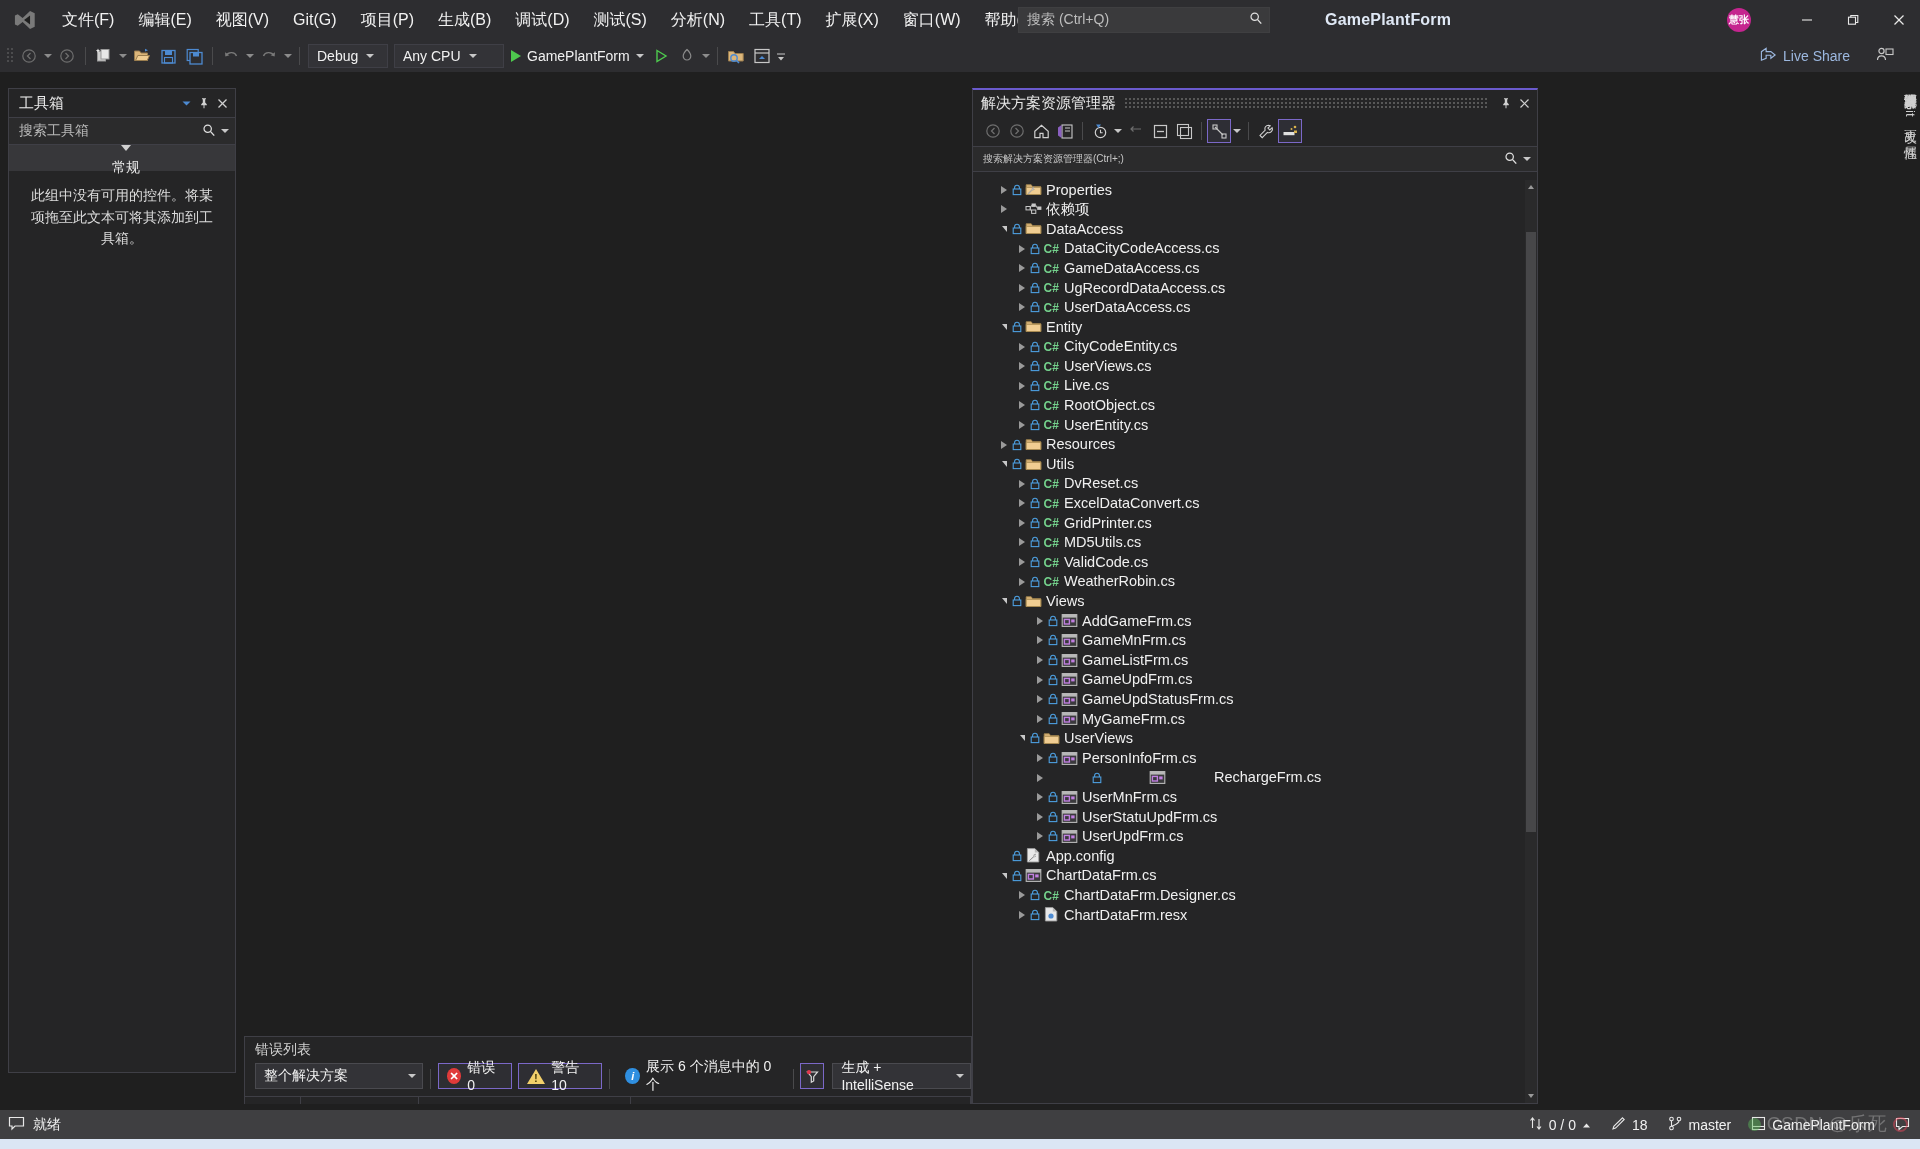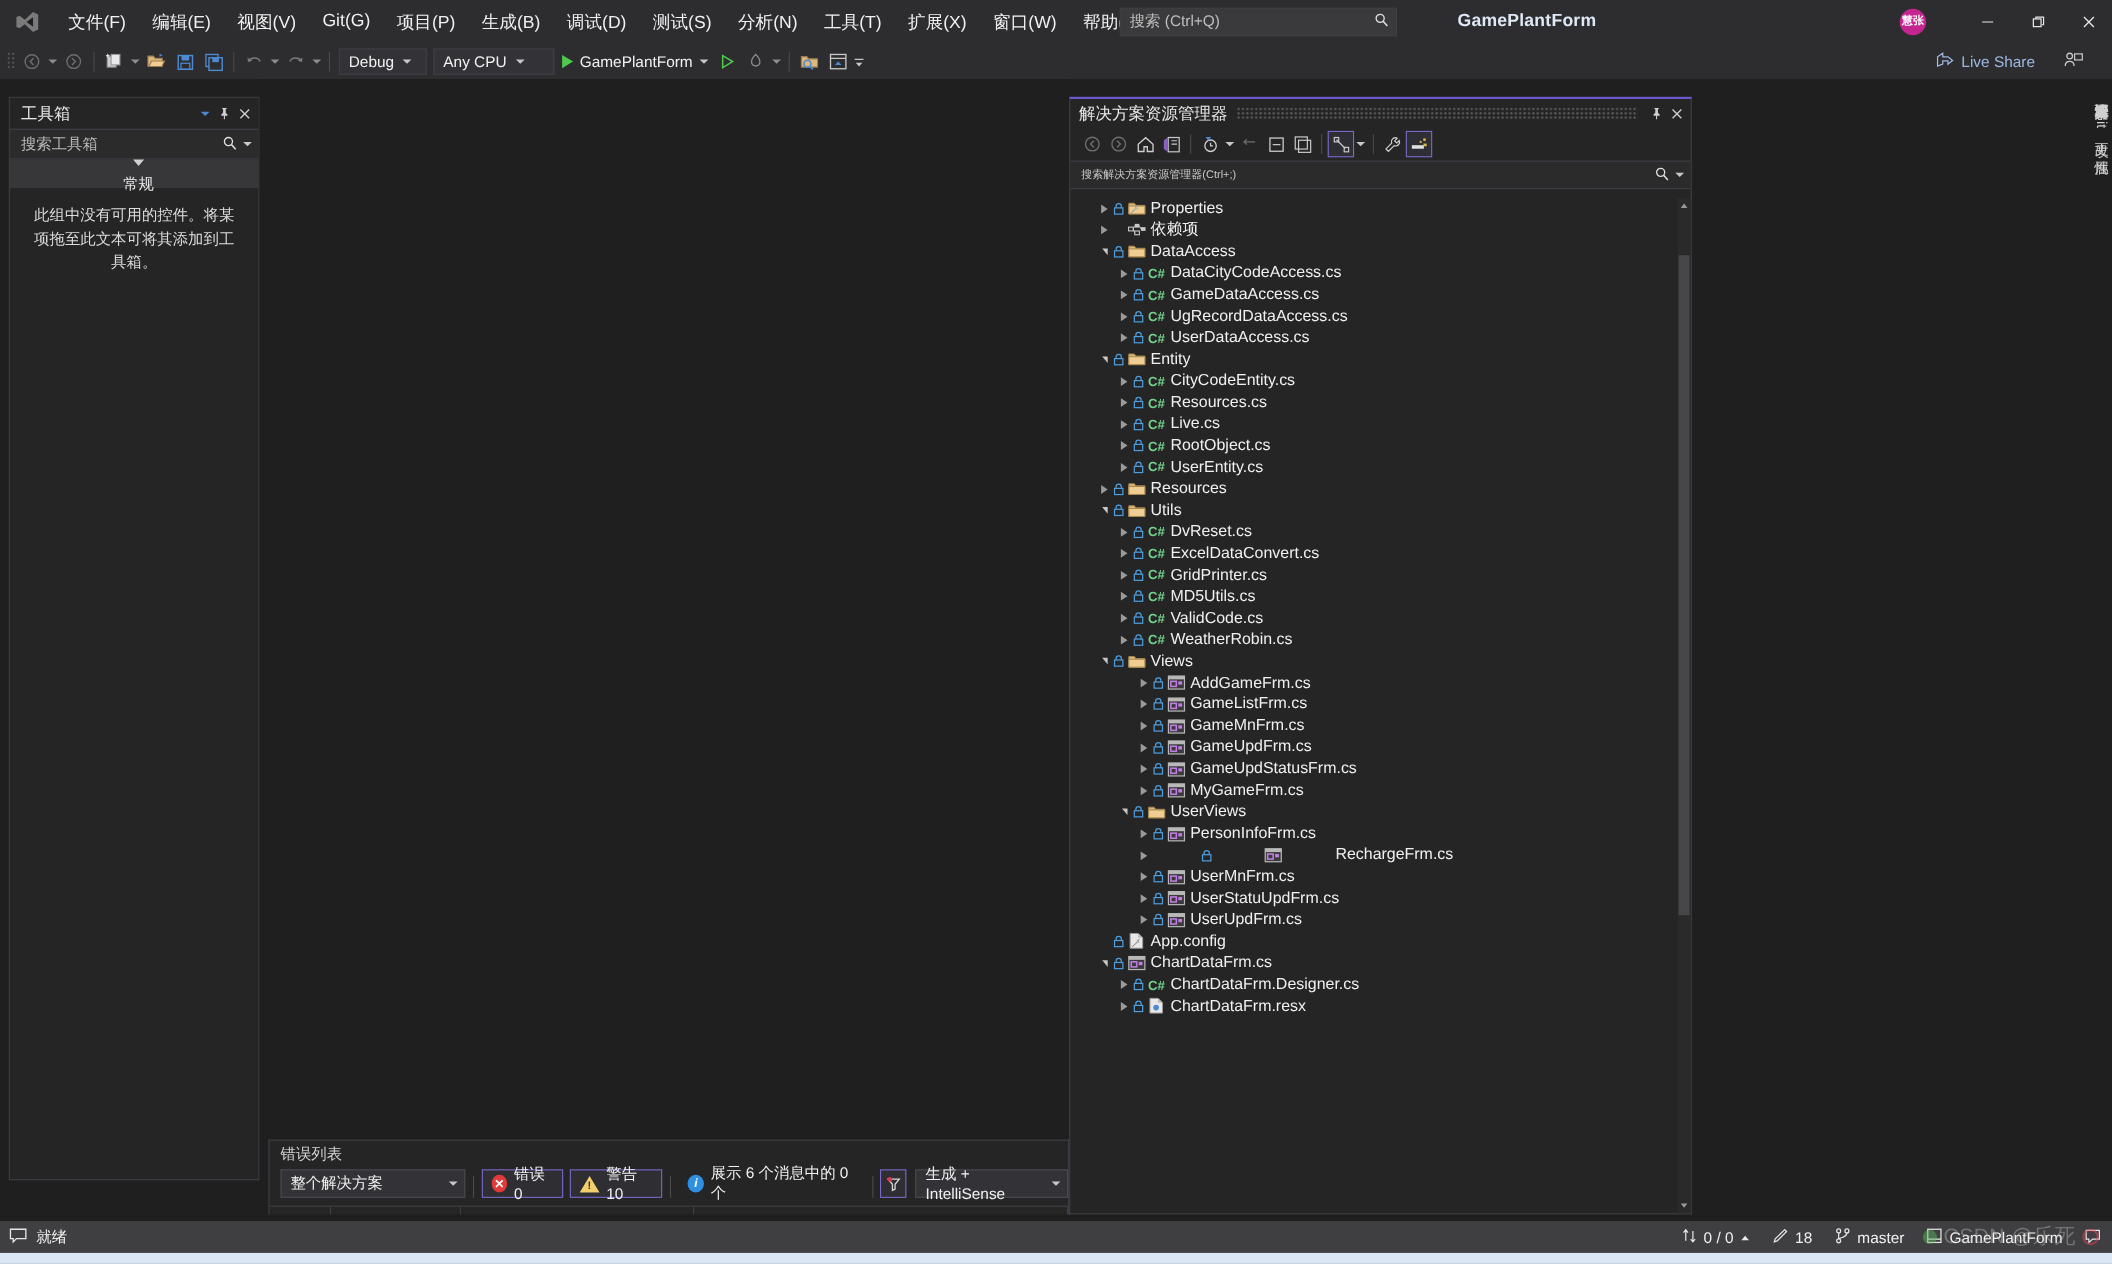--- a/index.html
+++ b/index.html
@@ -744,21 +744,21 @@
             <svg width="10" height="12" viewBox="0 0 10 12">
               <path d="M2.6 5V3.6a2.4 2.4 0 0 1 4.8 0V5" fill="none" stroke="#4d9fe0" stroke-width="1.1"></path>
               <rect x="1.2" y="5" width="7.6" height="5.6" fill="none" stroke="#4d9fe0" stroke-width="1.1"></rect>
             </svg>
           </span>
           <span class="nicon">
             <svg width="17" height="17" viewBox="0 0 17 17">
               <text x="0.6" y="12.6" fill="#74d18c" font-size="12" font-family="&quot;Liberation Sans&quot;, sans-serif" font-weight="600">C#</text>
             </svg>
           </span>
-          <span class="nlabel">Resources.cs</span>
+          <span class="nlabel">UserViews.cs</span>
         </div>
         <div class="node" style="padding-left: 42px;">
           <span class="exp">
             <span class="tri-c"></span>
           </span>
           <span class="lock">
             <svg width="10" height="12" viewBox="0 0 10 12">
               <path d="M2.6 5V3.6a2.4 2.4 0 0 1 4.8 0V5" fill="none" stroke="#4d9fe0" stroke-width="1.1"></path>
               <rect x="1.2" y="5" width="7.6" height="5.6" fill="none" stroke="#4d9fe0" stroke-width="1.1"></rect>
             </svg>
@@ -991,41 +991,41 @@
             </svg>
           </span>
           <span class="nicon">
             <svg width="17" height="17" viewBox="0 0 17 17">
               <rect x="1.2" y="2.6" width="14.6" height="11.8" fill="#3a3a3c" stroke="#b8b8b8" stroke-width="1.1"></rect>
               <rect x="1.2" y="2.6" width="14.6" height="3" fill="#b8b8b8"></rect>
               <rect x="3.4" y="7.4" width="5" height="4.6" fill="none" stroke="#c07fe0" stroke-width="1.4"></rect>
               <rect x="10.2" y="7.4" width="3.4" height="3" fill="#c07fe0"></rect>
             </svg>
           </span>
-          <span class="nlabel">GameListFrm.cs</span>
+          <span class="nlabel">GameMnFrm.cs</span>
         </div>
         <div class="node" style="padding-left: 60px;">
           <span class="exp">
             <span class="tri-c"></span>
           </span>
           <span class="lock">
             <svg width="10" height="12" viewBox="0 0 10 12">
               <path d="M2.6 5V3.6a2.4 2.4 0 0 1 4.8 0V5" fill="none" stroke="#4d9fe0" stroke-width="1.1"></path>
               <rect x="1.2" y="5" width="7.6" height="5.6" fill="none" stroke="#4d9fe0" stroke-width="1.1"></rect>
             </svg>
           </span>
           <span class="nicon">
             <svg width="17" height="17" viewBox="0 0 17 17">
               <rect x="1.2" y="2.6" width="14.6" height="11.8" fill="#3a3a3c" stroke="#b8b8b8" stroke-width="1.1"></rect>
               <rect x="1.2" y="2.6" width="14.6" height="3" fill="#b8b8b8"></rect>
               <rect x="3.4" y="7.4" width="5" height="4.6" fill="none" stroke="#c07fe0" stroke-width="1.4"></rect>
               <rect x="10.2" y="7.4" width="3.4" height="3" fill="#c07fe0"></rect>
             </svg>
           </span>
-          <span class="nlabel">GameMnFrm.cs</span>
+          <span class="nlabel">GameListFrm.cs</span>
         </div>
         <div class="node" style="padding-left: 60px;">
           <span class="exp">
             <span class="tri-c"></span>
           </span>
           <span class="lock">
             <svg width="10" height="12" viewBox="0 0 10 12">
               <path d="M2.6 5V3.6a2.4 2.4 0 0 1 4.8 0V5" fill="none" stroke="#4d9fe0" stroke-width="1.1"></path>
               <rect x="1.2" y="5" width="7.6" height="5.6" fill="none" stroke="#4d9fe0" stroke-width="1.1"></rect>
             </svg>

